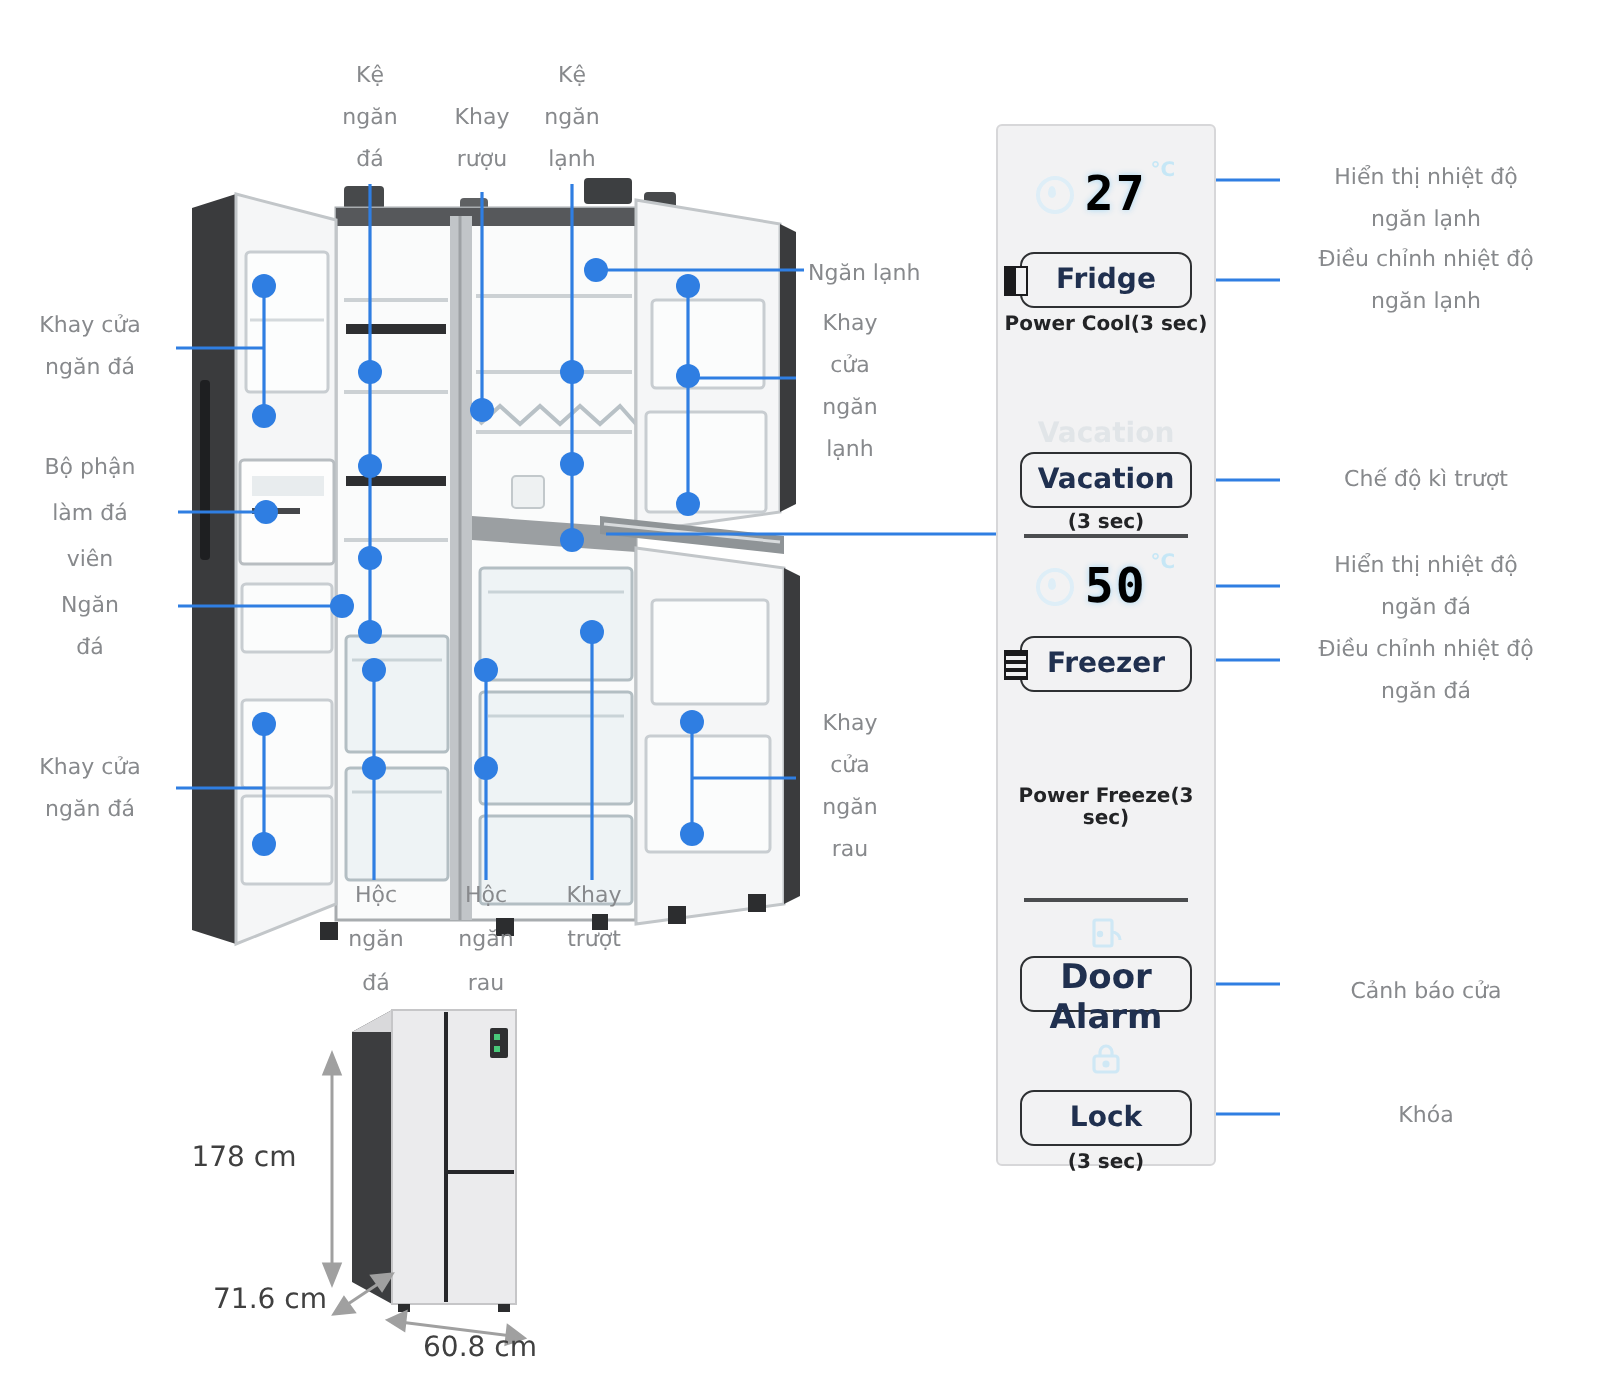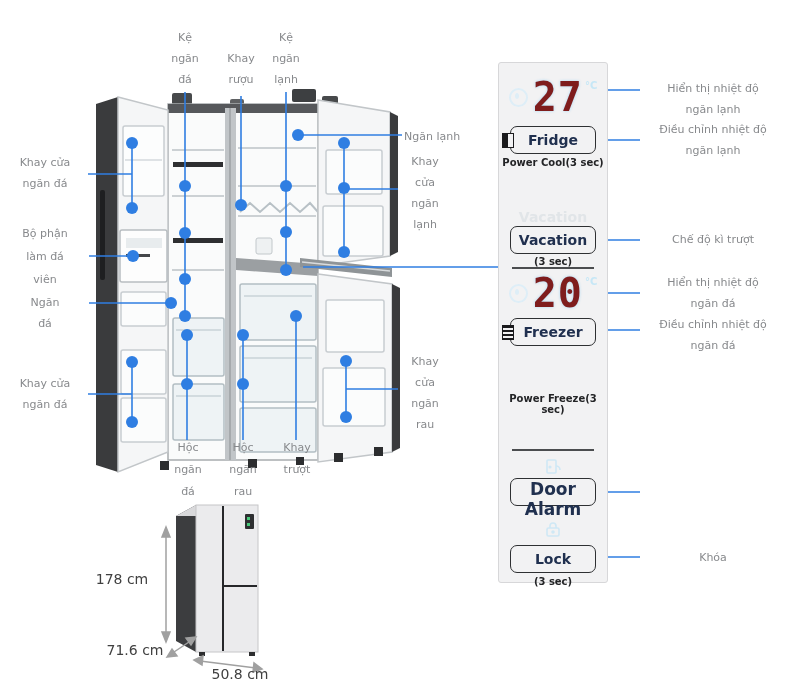--- a/index.html
+++ b/index.html
@@ -12,22 +12,22 @@
   .dim{position:absolute;z-index:2;color:#404040;font-size:14px;text-align:center;}
   
   .panel{position:absolute;left:498px;top:62px;width:110px;height:521px;z-index:3;
          background:#f2f2f3;border:1px solid #d7d7d9;border-radius:3px;box-sizing:border-box;}
   .display{position:absolute;left:0;width:100%;height:42px;display:flex;
            align-items:center;justify-content:center;gap:2px;}
   .disp-icon{width:15px;height:15px;border:2px solid #dceef8;border-radius:50%;
              margin-right:3px;opacity:.9;position:relative;}
   .disp-icon::after{content:"";position:absolute;left:4px;top:3px;width:4px;height:6px;
              background:#dceef8;border-radius:50% 50% 50% 50%/60% 60% 40% 40%;}
-  .digits{font-family:"DejaVu Sans Mono",monospace;font-weight:bold;font-size:40px;
-          color:#7f1d1d;text-shadow:0 0 3px rgba(150,210,245,.85);letter-spacing:1px;}
+  .digits{font-family:"DejaVu Sans Mono",monospace;font-weight:bold;font-size:24px;
+          color:#000000;text-shadow:0 0 3px rgba(150,210,245,.85);letter-spacing:1px;}
   .unit{font-size:10px;font-weight:bold;color:#c6e7f6;align-self:flex-start;margin-top:4px;}
   .btn-row{position:absolute;left:0;width:100%;height:28px;display:flex;
            align-items:center;justify-content:center;}
   .pbtn{width:86px;height:28px;border:1.6px solid #2e3032;border-radius:7px;
         background:transparent;color:#20304f;font-weight:bold;font-size:14px;
         font-family:"DejaVu Sans",sans-serif;padding:0;cursor:pointer;}
   .pbtn.small{font-size:17px;}
   .door-icon{position:absolute;left:3px;top:7px;width:10px;height:13px;
              border:1.5px solid #1b1b1d;box-sizing:content-box;}
   .door-icon.fridge{background:linear-gradient(to right,#1b1b1d 0 50%,#f2f2f3 50%);}
@@ -238,25 +238,26 @@
 
   <div class="callout" style="left:628px;top:78px;width:170px;">Hiển thị nhiệt độ
 ngăn lạnh</div>
   <div class="callout" style="left:628px;top:119px;width:170px;">Điều chỉnh nhiệt độ
 ngăn lạnh</div>
   <div class="callout" style="left:628px;top:229px;width:170px;">Chế độ kì trượt</div>
   <div class="callout" style="left:628px;top:272px;width:170px;">Hiển thị nhiệt độ
 ngăn đá</div>
   <div class="callout" style="left:628px;top:314px;width:170px;">Điều chỉnh nhiệt độ
 ngăn đá</div>
+  <div class="callout" style="left:628px;top:485px;width:170px;">Cảnh báo cửa</div>
   <div class="callout" style="left:628px;top:547px;width:170px;">Khóa</div>
 
   <div class="dim" style="left:82px;top:571px;width:80px;">178 cm</div>
   <div class="dim" style="left:95px;top:642px;width:80px;">71.6 cm</div>
-  <div class="dim" style="left:198px;top:666px;width:84px;">50.8 cm</div>
+  <div class="dim" style="left:198px;top:666px;width:84px;">60.8 cm</div>
 
   <div class="panel">
 
     <div class="display" style="top:13px;">
       <span class="disp-icon"></span>
       <span class="digits">27</span>
       <span class="unit">°C</span>
     </div>
 
     <div class="btn-row" style="top:63px;">
@@ -268,21 +269,21 @@
     <div class="ghost" style="top:146px;">Vacation</div>
     <div class="btn-row" style="top:163px;">
       <button class="pbtn">Vacation</button>
     </div>
     <div class="sub" style="top:193px;">(3 sec)</div>
 
     <div class="divider" style="top:204px;"></div>
 
     <div class="display" style="top:209px;">
       <span class="disp-icon"></span>
-      <span class="digits">20</span>
+      <span class="digits">50</span>
       <span class="unit">°C</span>
     </div>
 
     <div class="btn-row" style="top:255px;align-items:flex-end;">
       <span class="door-icon freezer"></span>
       <button class="pbtn">Freezer</button>
     </div>
     <div class="sub" style="top:286px;margin-top:44px;">Power Freeze(3 sec)</div>
 
     <div class="divider" style="top:386px;"></div>

